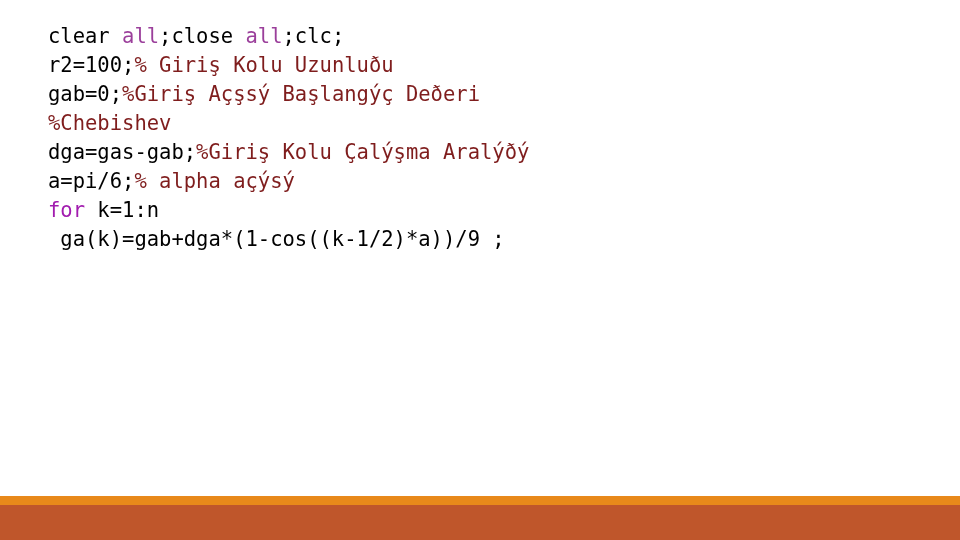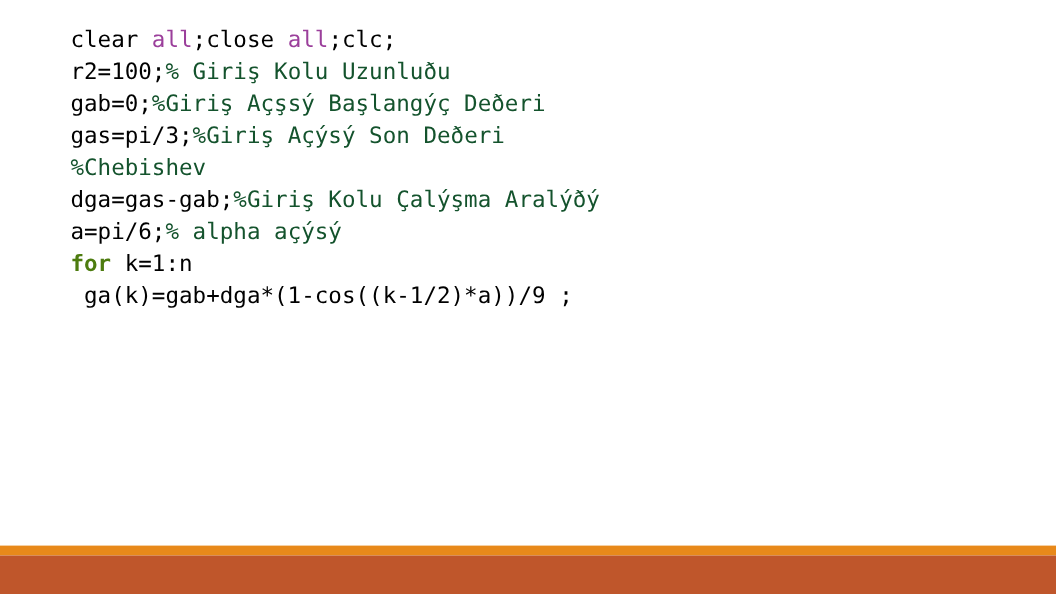--- a/index.html
+++ b/index.html
@@ -20,40 +20,39 @@
     position: absolute;
     inset: 0;
     background: #ffffff;
   }
 
   .code-block {
     position: absolute;
     left: 48px;
     top: 22px;
     right: 20px;
-    margin-left: 16px;
   }
 
   .code-line {
     font-family: "DejaVu Sans Mono", "Liberation Mono", monospace;
     font-size: 20.5px;
     line-height: 29px;
     height: 29px;
     white-space: pre;
     letter-spacing: 0px;
     color: #000000;
   }
 
   .tok {
     white-space: pre;
   }
   .tok-plain   { color: #000000; }
-  .tok-comment { color: #14532d; }
+  .tok-comment { color: #7f1d1d; }
   .tok-string  { color: #9b3f9b; }
-  .tok-keyword { color: #4d7c0f; font-weight: bold; }
+  .tok-keyword { color: #a21caf; }
 
   .footer-stripe-top {
     position: absolute;
     left: 0;
     right: 0;
     top: 496px;
     height: 9px;
     background: #e8891a;
   }
   .footer-stripe-bottom {
@@ -67,21 +66,20 @@
 </style>
 </head>
 <body>
 
 <div class="slide">
 
   <div class="code-block">
       <div class="code-line"><span class="tok tok-plain">clear </span><span class="tok tok-string">all</span><span class="tok tok-plain">;close </span><span class="tok tok-string">all</span><span class="tok tok-plain">;clc;</span></div>
       <div class="code-line"><span class="tok tok-plain">r2=100;</span><span class="tok tok-comment">% Giriş Kolu Uzunluðu</span></div>
       <div class="code-line"><span class="tok tok-plain">gab=0;</span><span class="tok tok-comment">%Giriş Açşsý Başlangýç Deðeri</span></div>
-      <div class="code-line"><span class="tok tok-plain">gas=pi/3;</span><span class="tok tok-comment">%Giriş Açýsý Son Deðeri</span></div>
       <div class="code-line"><span class="tok tok-comment">%Chebishev</span></div>
       <div class="code-line"><span class="tok tok-plain">dga=gas-gab;</span><span class="tok tok-comment">%Giriş Kolu Çalýşma Aralýðý</span></div>
       <div class="code-line"><span class="tok tok-plain">a=pi/6;</span><span class="tok tok-comment">% alpha açýsý</span></div>
       <div class="code-line"><span class="tok tok-keyword">for</span><span class="tok tok-plain"> k=1:n</span></div>
       <div class="code-line"><span class="tok tok-plain"> ga(k)=gab+dga*(1-cos((k-1/2)*a))/9 ;</span></div>
     </div>
 
   <div class="footer-stripe-top"></div>
   <div class="footer-stripe-bottom"></div>
 

